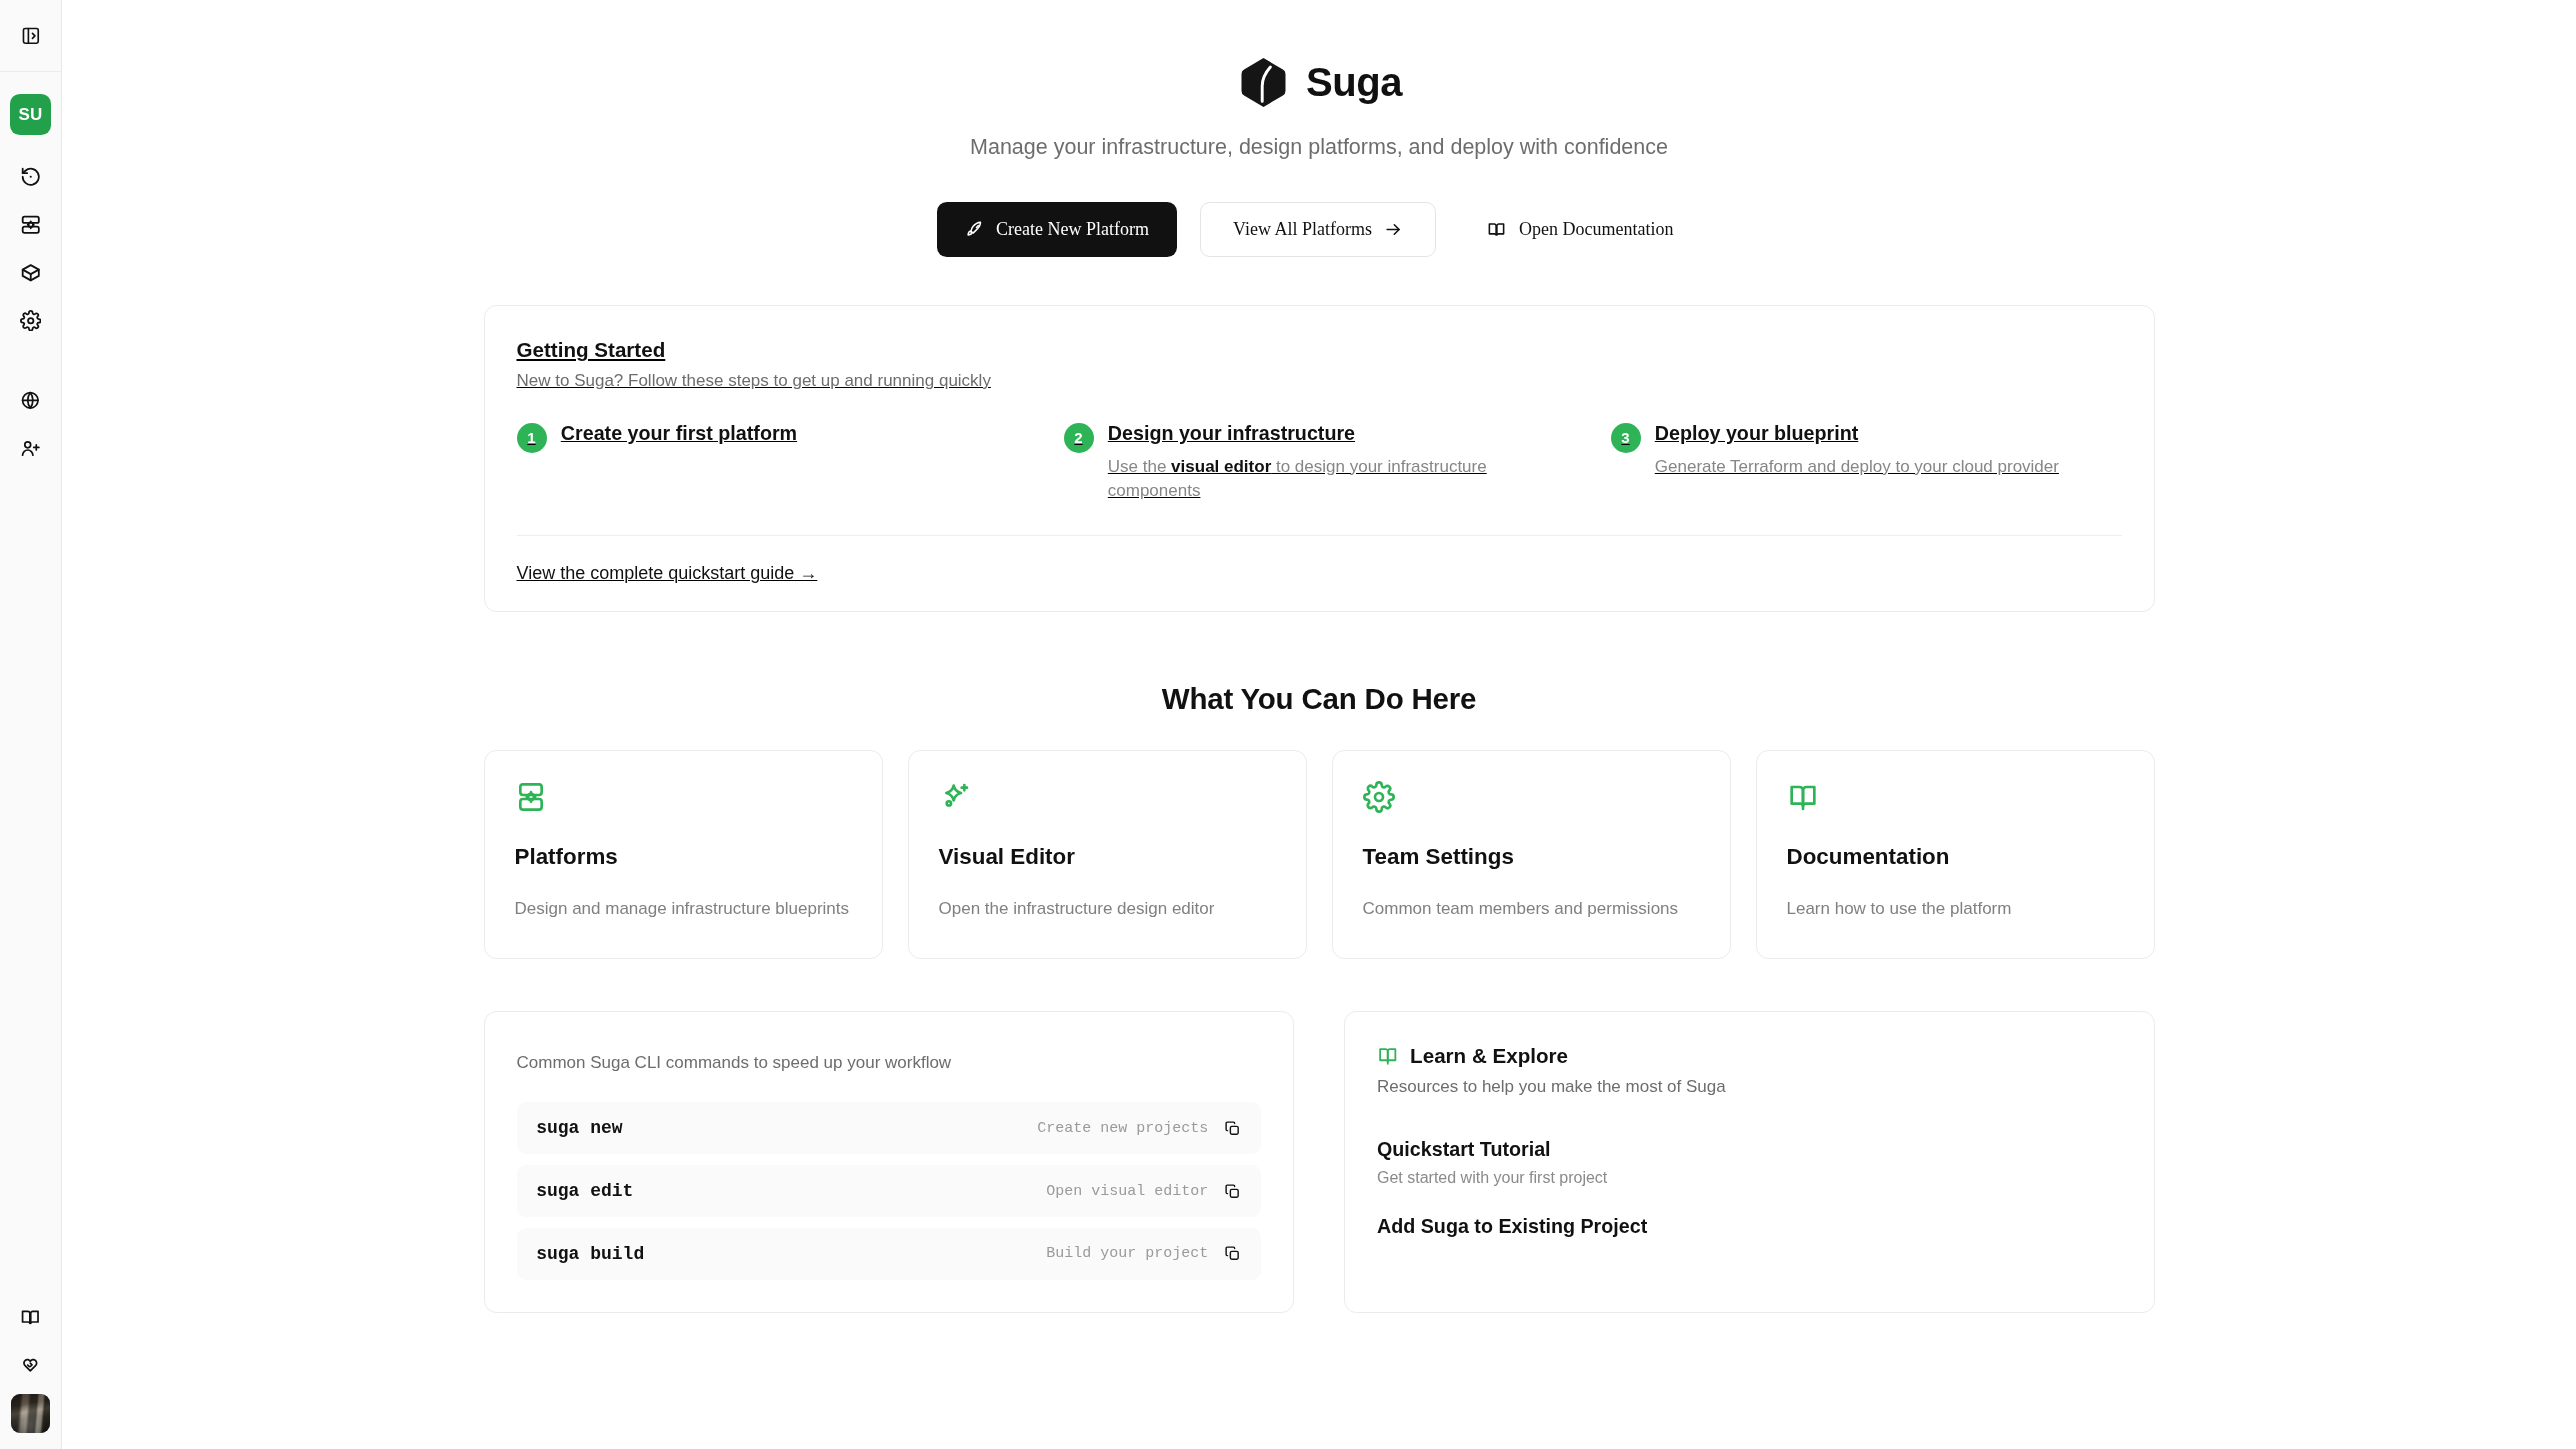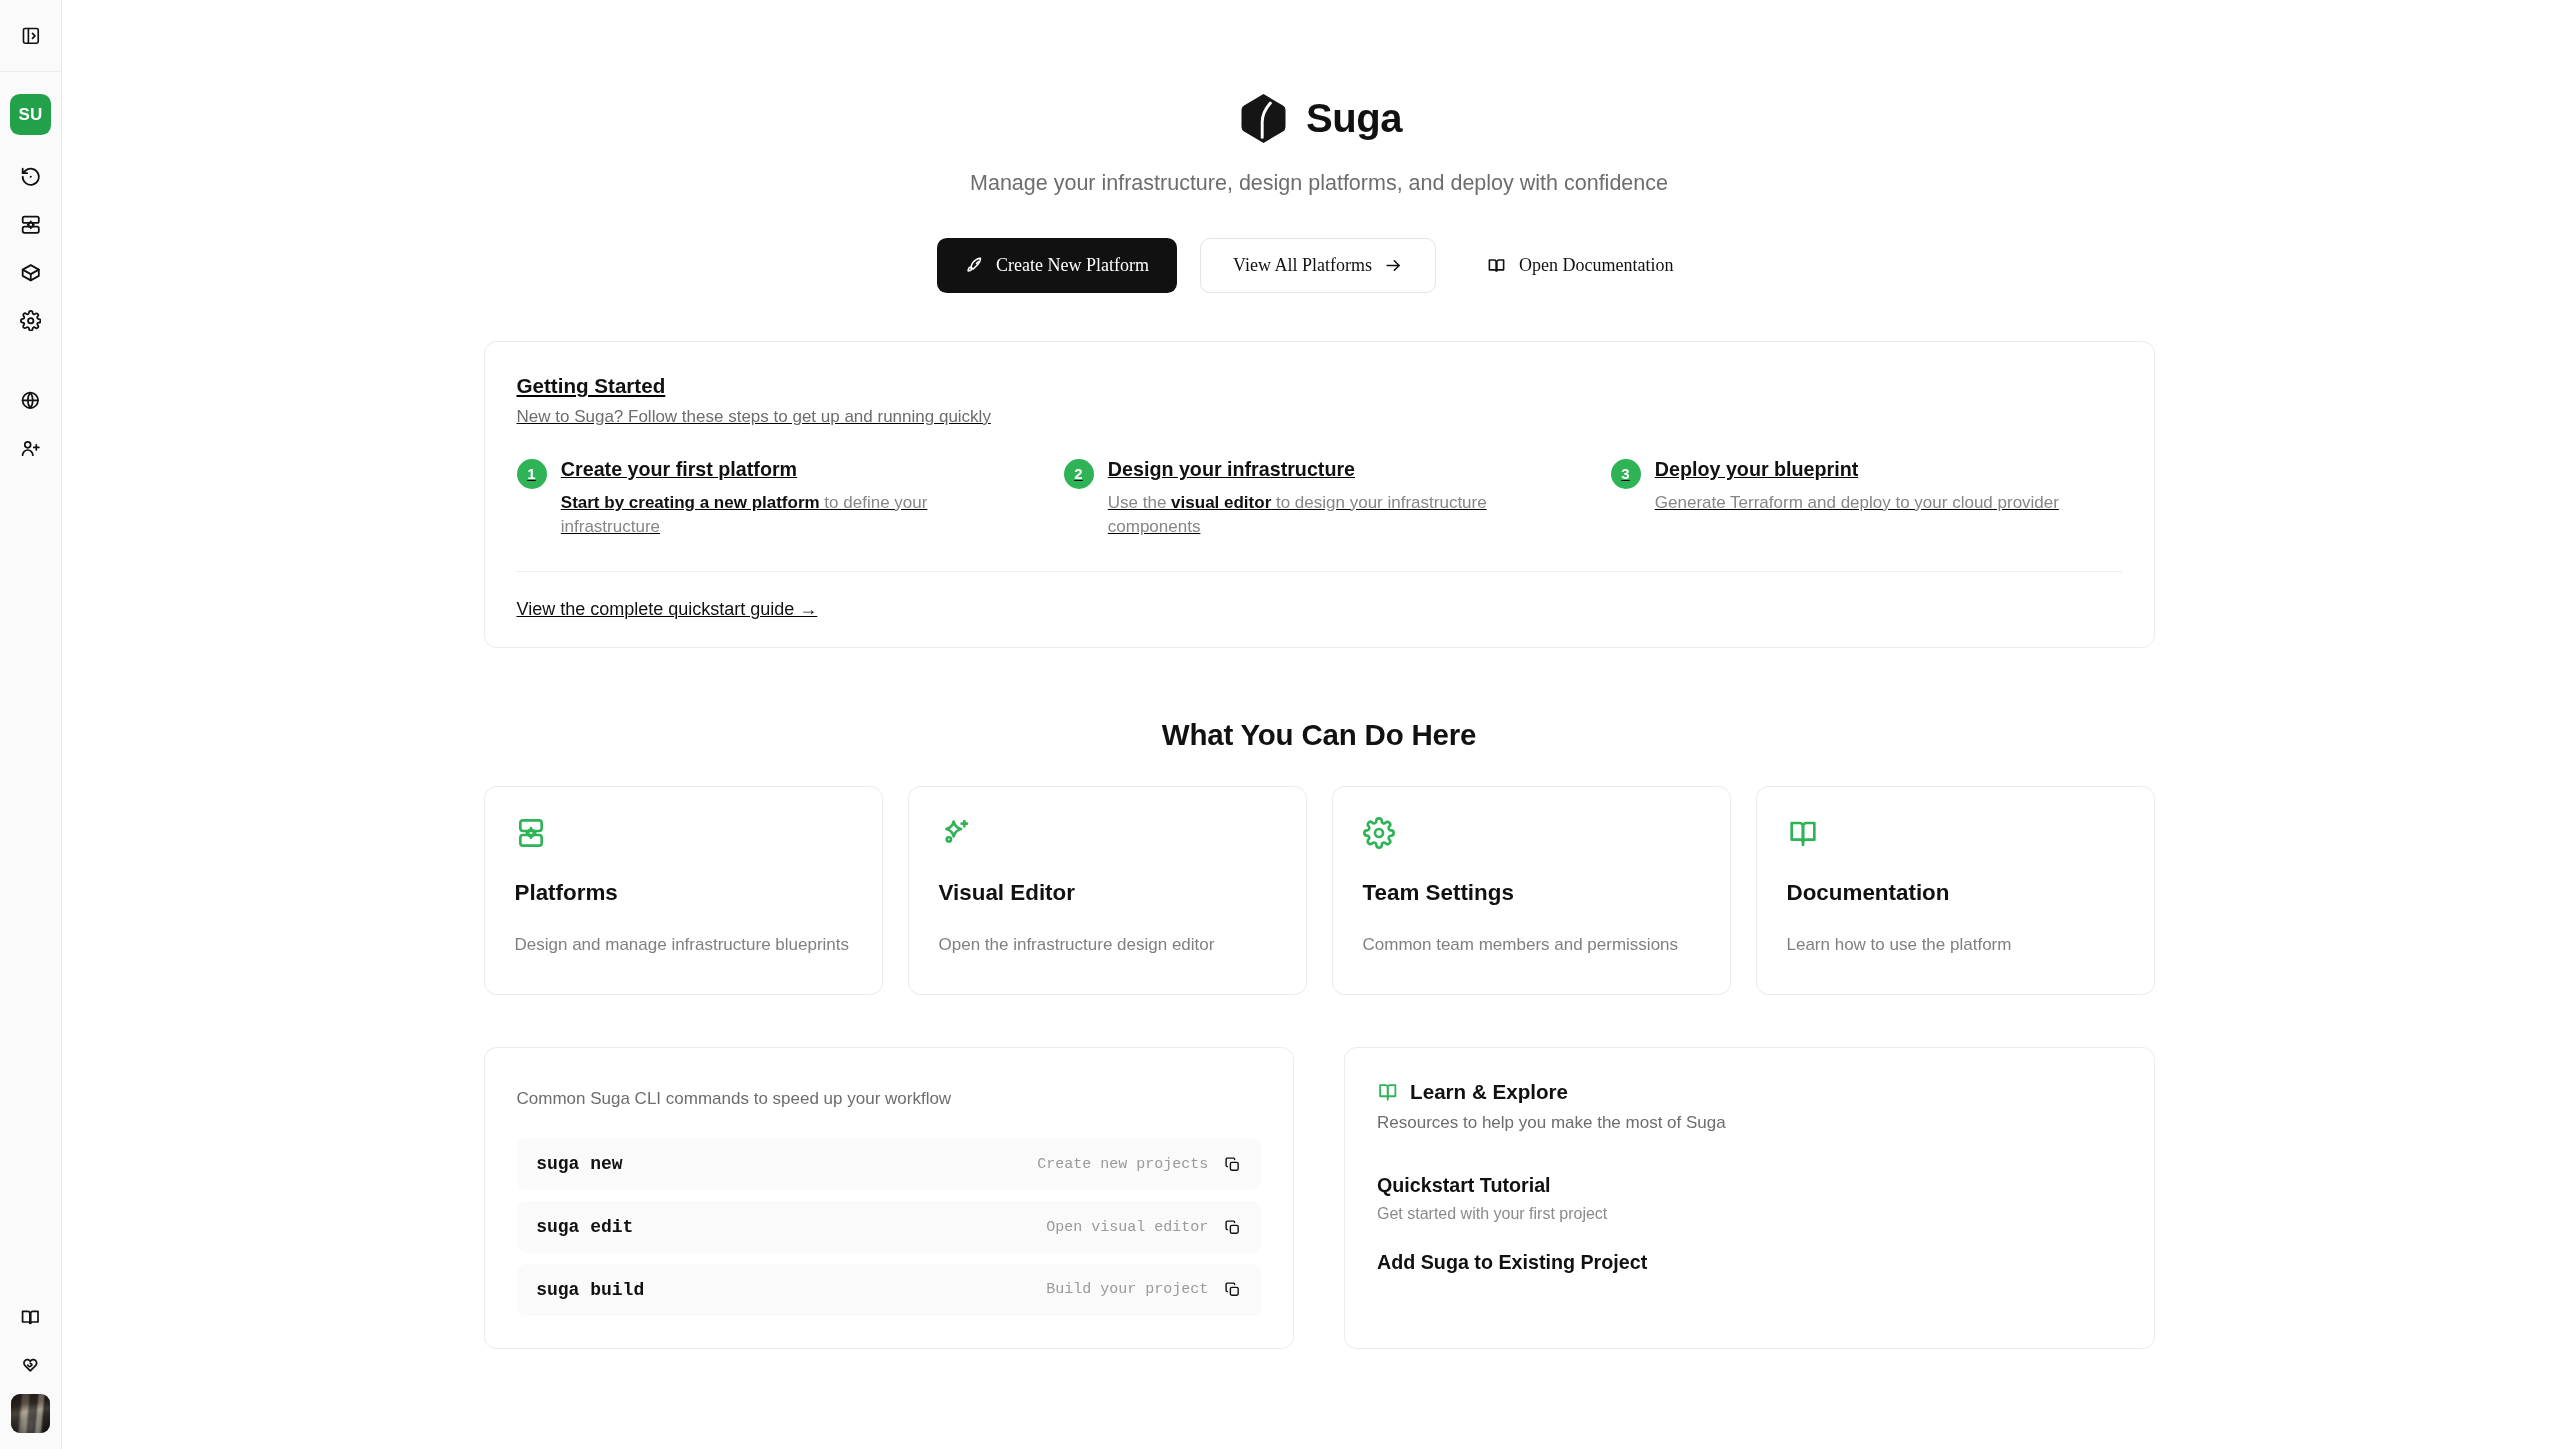--- a/index.html
+++ b/index.html
@@ -59,21 +59,20 @@
   }
 
   
   .main {
     flex: 1 1 auto; height: 1449px; position: relative;
     overflow: hidden;
   }
   .page {
     width: 2514px;
     padding-top: 55px;
-    margin-top: 36px;
   }
   .wrap { width: 1671px; margin: 0 auto; }
 
   
   .hero-logo { display:flex; align-items:center; justify-content:center; gap: 15px; }
   .logo-mark { width: 55px; height: 55px; }
   .logo-text { font-size: 40px; font-weight: 600; color: #111111; letter-spacing: -0.4px; }
   .hero-sub {
     margin-top: 25px; text-align:center;
     font-size: 21.5px; color: #6d6d6d; font-weight: 400;
@@ -291,21 +290,20 @@
 
     <section class="card gs">
       <div class="gs-title">Getting Started</div>
       <div class="gs-sub">New to Suga? Follow these steps to get up and running quickly</div>
 
       <div class="gs-steps">
         <div class="step">
           <div class="step-num">1</div>
           <div>
             <div class="step-h">Create your first platform</div>
-            <div class="step-p"><b>Start by creating a new platform</b><span> to define your infrastructure</span></div>
           </div>
         </div>
 
         <div class="step">
           <div class="step-num">2</div>
           <div>
             <div class="step-h">Design your infrastructure</div>
             <div class="step-p"><span>Use the </span><b>visual editor</b><span> to design your infrastructure components</span></div>
           </div>
         </div>

